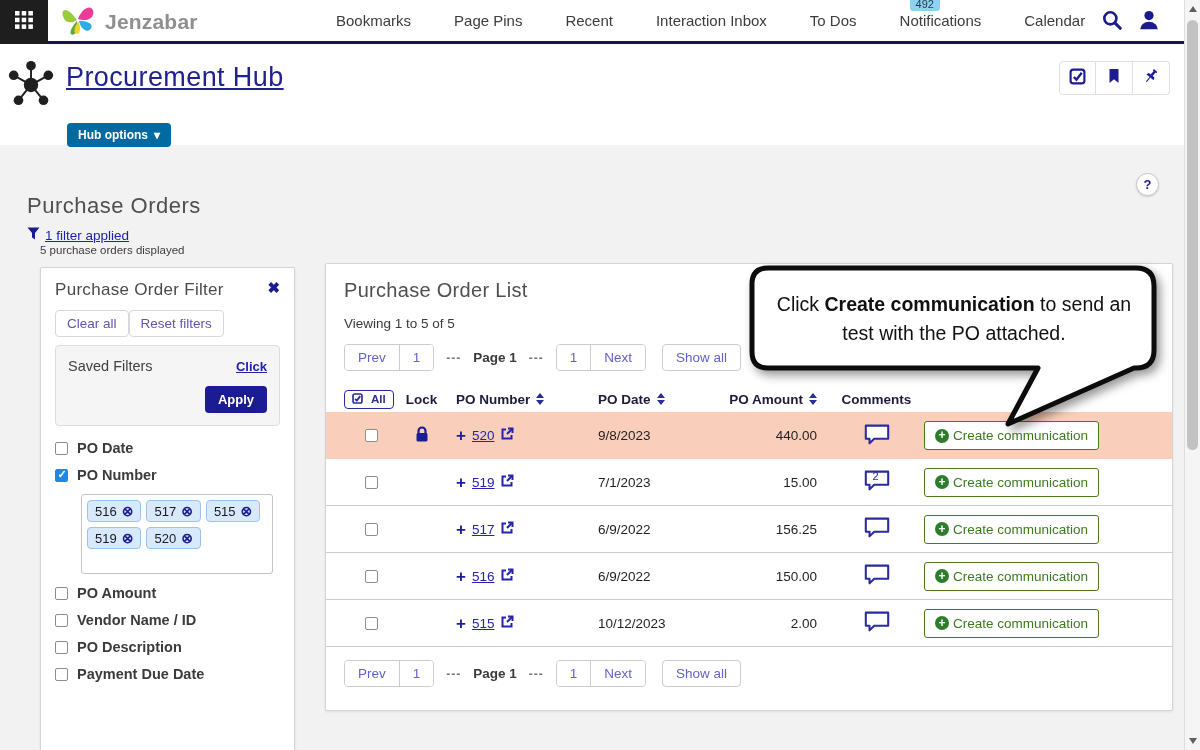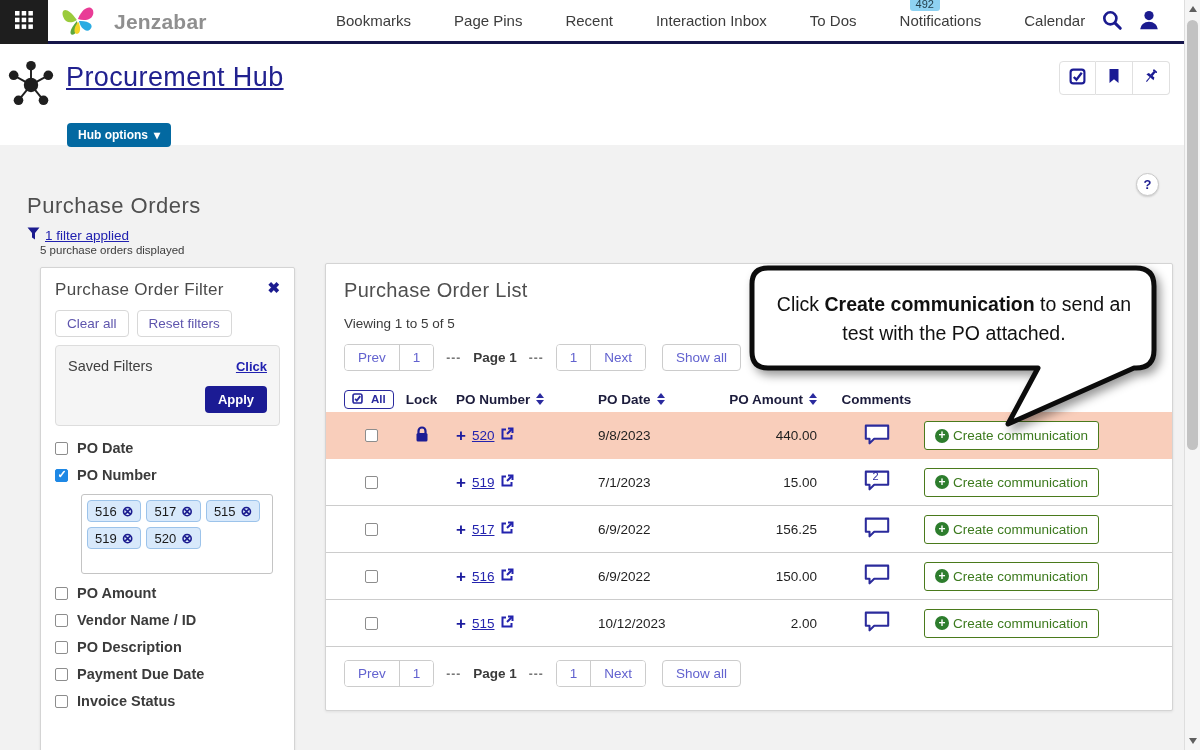--- a/index.html
+++ b/index.html
@@ -3,21 +3,21 @@
 <meta charset="utf-8">
 <style>
   * { margin:0; padding:0; box-sizing:border-box; }
   html,body { width:1200px; height:750px; }
   body { font-family:"Liberation Sans", sans-serif; background:#f2f2f2; overflow:hidden; }
   .screen { position:relative; width:1200px; height:750px; background:#f2f2f2; overflow:hidden; }
 
   
   .topbar { position:absolute; left:0; top:0; width:1184px; height:44px; background:#ffffff; border-bottom:3px solid #15154a; }
   .apps-btn { position:absolute; left:0; top:0; width:48px; height:44px; background:#1e1e1e; display:flex; align-items:center; justify-content:center; cursor:pointer; }
-  .logo { position:absolute; left:60px; top:3px; height:38px; display:flex; align-items:center; gap:16px;justify-content:flex-end; }
+  .logo { position:absolute; left:60px; top:3px; height:38px; display:flex; align-items:center; gap:7px;justify-content:flex-end; }
   .brand-text { font-size:21px; font-weight:700; color:#8f8f8f; letter-spacing:.2px; }
   .nav-links { position:absolute; left:328px; top:0; height:41px; display:flex; align-items:center; gap:35px; }
   .nav-item { font-size:15px; color:#3c3c3c; cursor:pointer; position:relative; white-space:nowrap;padding-left:8px; }
   .notif-badge { position:absolute; top:-15px; left:18px; background:#8ed2f2; color:#23404e; font-size:11px; padding:1px 6px; border-radius:3px; }
   .top-icons { position:absolute; right:24px; top:9px; display:flex; gap:15px; align-items:center; }
   .top-icons span { cursor:pointer; display:inline-flex; }
 
   
   .subheader { position:absolute; left:0; top:44px; width:1184px; height:101px; background:#ffffff; }
   .hub-icon { position:absolute; left:6px; top:13px; }
@@ -34,21 +34,21 @@
   .filter-row { position:absolute; left:27px; top:226px; display:flex; align-items:center; gap:5px; }
   .filter-link { font-size:13.5px; color:#2121b0; text-decoration:underline; cursor:pointer; }
   .displayed-text { position:absolute; left:40px; top:244px; font-size:11.5px; color:#3c3c3c; }
   .help-circle { position:absolute; left:1136px; top:173px; width:23px; height:23px; border-radius:50%; background:#fff; border:1px solid #c9c9c9; box-shadow:0 1px 2px rgba(0,0,0,.15); color:#1b1b8f; font-weight:700; font-size:13px; display:flex; align-items:center; justify-content:center; cursor:pointer; }
 
   
   .filter-card { position:absolute; left:40px; top:267px; width:255px; height:500px; background:#fff; border:1px solid #d4d4d4; border-radius:2px; box-shadow:0 1px 3px rgba(0,0,0,.08); padding:12px 14px; }
   .fc-head { display:flex; justify-content:space-between; align-items:flex-start; }
   .fc-title { font-size:17px; color:#4a4a4a; letter-spacing:.3px; }
   .fc-close { color:#1b1b8f; font-weight:900; font-size:15px; cursor:pointer; line-height:1; }
-  .fc-btnrow { margin-top:10px; display:flex; gap:8px; }
+  .fc-btnrow { margin-top:10px; display:flex; }
   .lite-btn { background:#fff; border:1px solid #d8d8d8; border-radius:4px; padding:5px 11px; font-size:13.5px; color:#5e55ad; cursor:pointer; }
   .saved-box { margin-top:8px; background:#f5f5f5; border:1px solid #ddd; border-radius:4px; padding:12px; }
   .saved-row { display:flex; justify-content:space-between; align-items:center; }
   .saved-label { font-size:14.5px; color:#3f3f3f; font-weight:500; }
   .edit-link { font-size:13px; font-weight:600; color:#2121b0; text-decoration:underline; cursor:pointer; }
   .select { position:relative; margin-top:10px; height:30px; background:#fff; border:1px solid #999; border-radius:6px; display:flex; align-items:center; padding:0 28px 0 10px; font-size:14px; color:#333; cursor:pointer; }
   .select .chev { position:absolute; right:12px; top:9px; width:7px; height:7px; border-right:2px solid #444; border-bottom:2px solid #444; transform:rotate(45deg); }
   .apply-row { margin-top:12px; text-align:right; }
   .apply-btn { background:#1b1b94; color:#fff; border:none; border-radius:4px; font-size:13px; font-weight:700; padding:6px 13px; cursor:pointer; }
   .fields { margin-top:14px; }
@@ -299,24 +299,20 @@
         <span class="field-label">Vendor Name / ID</span>
       </div>
       <div class="field-item">
         <span class="cb"></span>
         <span class="field-label">PO Description</span>
       </div>
       <div class="field-item">
         <span class="cb"></span>
         <span class="field-label">Payment Due Date</span>
       </div>
-      <div class="field-item">
-        <span class="cb"></span>
-        <span class="field-label">Invoice Status</span>
-      </div>
 
     </div>
   </div>
 
   <div class="list-card">
     <div class="lc-title">Purchase Order List</div>
     <div class="viewing">Viewing 1 to 5 of 5</div>
 
     <div class="pagination">
       <span class="pgroup">

